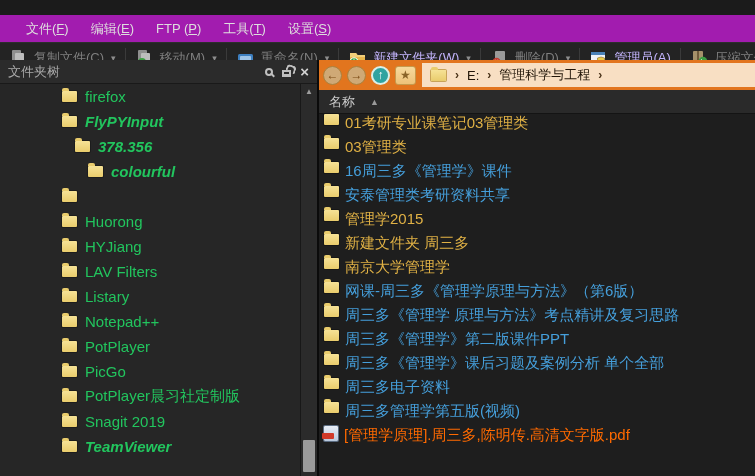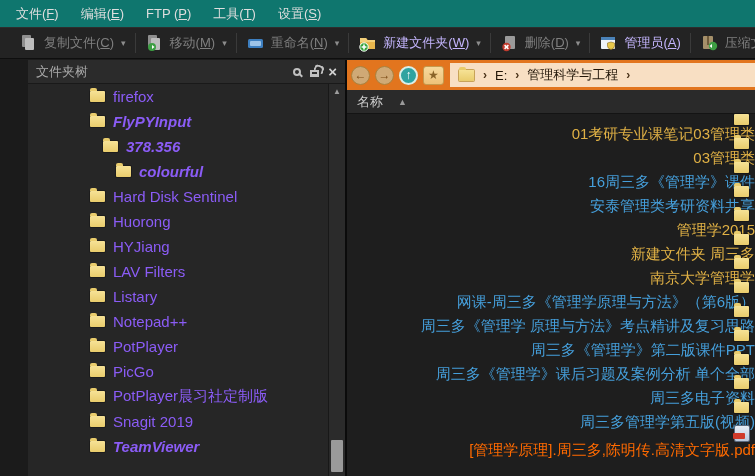--- a/index.html
+++ b/index.html
@@ -4,59 +4,59 @@
 <style>
   * { margin:0; padding:0; box-sizing:border-box; }
   html,body { width:755px; height:476px; overflow:hidden; }
   body {
     font-family:"Liberation Sans","DejaVu Sans",sans-serif;
     background:#1b1b1b; color:#dcdcdc; position:relative;
     -webkit-font-smoothing:antialiased;
   }
 
   
-  .menubar { height:28px; background:#0f766e; border-bottom:1px solid #2d2d2d;
-    display:flex; align-items:center; padding-left:5px; }
+  .menubar { height:28px; background:#a21caf; border-bottom:1px solid #2d2d2d;
+    display:flex; align-items:center; padding-left:15px;margin-top:15px; }
   .menu-item { padding:0 11px; font-size:13px; color:#dedede; cursor:default; }
   .menu-item u { text-decoration:underline; }
 
   
   .toolbar { height:31px; background:#232323; border-bottom:1px solid #0e0e0e;
-    display:flex; align-items:center; padding-left:14px; white-space:nowrap; }
+    display:flex; align-items:center; padding-left:4px; white-space:nowrap; }
   .tb-btn { display:inline-flex; align-items:center; gap:6px; height:26px;
     padding:0 5px; font-size:13px; }
   .tb-btn .tb-label { color:#c4b5fd; }
   .tb-btn.disabled .tb-label { color:#7f7f7f; }
   .dd-arrow { font-size:9px; color:#8d8d8d; padding:0 5px 0 2px; }
   .tb-sep { width:1px; height:20px; background:#3a3a3a; margin:0 4px; flex:none; }
   .tb-ico { width:19px; height:18px; flex:none; }
 
   
   .main { position:absolute; top:60px; left:0; right:0; bottom:0; display:flex; }
 
   
   .tree-panel { width:319px; flex:none; position:relative; background:#262626;
-    border-right:2px solid #0b0b0b;margin-left:28px; }
+    border-right:2px solid #0b0b0b; }
   .tree-header { height:24px; background:#2b2b2b; border-bottom:1px solid #191919;
     display:flex; align-items:center; padding:0 8px; font-size:13px; color:#a9a9a9; }
   .tree-header .spacer { flex:1; }
   .th-ico { margin-left:9px; display:inline-flex; align-items:center; justify-content:center; }
   .search-glass { width:8px; height:8px; border:2px solid #c0c0c0; border-radius:50%;
     position:relative; }
   .search-glass::after { content:""; position:absolute; width:5px; height:2px;
     background:#c0c0c0; transform:rotate(45deg); right:-4px; bottom:-2px; }
   .lock-body { width:9px; height:7px; border:2px solid #c0c0c0; border-bottom-width:3px;
     position:relative; margin-top:4px; }
   .lock-body::before { content:""; position:absolute; width:6px; height:6px;
     border:2px solid #c0c0c0; border-bottom:none; border-radius:4px 4px 0 0;
     top:-7px; left:2px; transform:rotate(18deg); }
   .close-x { font-size:15px; font-weight:bold; color:#d2d2d2; line-height:1; }
 
   .tree-body { position:absolute; top:24px; left:0; right:17px; bottom:0; overflow:hidden; }
-  .tree-row { height:25px; display:flex; align-items:center; font-size:15px; color:#8b5cf6;
+  .tree-row { height:25px; display:flex; align-items:center; font-size:15px; color:#22c55e;
     padding-left:calc(62px + var(--lvl,0)*13px); }
   .tree-row.emph .tree-label { font-weight:bold; font-style:italic; }
 
   .folder-ico { width:15px; height:11px; flex:none; margin-right:8px; position:relative;
     background:linear-gradient(#f6e296,#e9cc6c); border-radius:1px;
     box-shadow:0 0 0 1px rgba(0,0,0,.25); }
   .folder-ico::before { content:""; position:absolute; top:-3px; left:0; width:7px; height:3px;
     background:#e9cc6c; border-radius:2px 2px 0 0; }
 
   .tree-scroll { position:absolute; top:24px; right:0; bottom:0; width:17px;
@@ -83,22 +83,22 @@
     color:#211508; overflow:hidden; white-space:nowrap; }
   .crumb-chevron { font-weight:bold; font-size:12px; color:#4a3319; }
   .bc-folder { margin-right:1px; box-shadow:0 0 0 1px #c8a358; }
 
   .list-header { height:24px; background:#2a2a2a; border-bottom:1px solid #141414;
     display:flex; align-items:center; gap:15px; padding:0 10px;
     font-size:13px; color:#cccccc; }
   .sort-arrow { font-size:9px; color:#9a9a9a; }
 
   .file-list { position:absolute; top:54px; left:0; right:0; bottom:0; overflow:hidden; }
-  .file-row { height:24px; display:flex; align-items:flex-end; padding-left:5px;
-    font-size:15px; white-space:nowrap;flex-direction:column; }
+  .file-row { height:24px; display:flex; align-items:flex-start; padding-left:5px;
+    font-size:15px; white-space:nowrap; }
   .file-row .folder-ico { margin-right:6px; }
   .c-yellow { color:#e0b145; }
   .c-blue { color:#459fdb; }
   .c-orange { color:#ff6a00; font-weight:normal; }
 
   .pdf-ico { width:14px; height:15px; flex:none; margin-right:6px; position:relative;
     background:linear-gradient(#e8eef6,#b9c8dd); border-radius:1px;
     box-shadow:0 0 0 1px #5a6b80; }
   .pdf-ico::after { content:""; position:absolute; left:-2px; bottom:2px;
     width:12px; height:6px; background:#d03a2a; border-radius:1px; }
@@ -219,21 +219,20 @@
       <div class="tree-row emph" style="--lvl:1">
           <span class="folder-ico"></span>
           <span class="tree-label">378.356</span>
         </div>
       <div class="tree-row emph" style="--lvl:2">
           <span class="folder-ico"></span>
           <span class="tree-label">colourful</span>
         </div>
       <div class="tree-row" style="--lvl:0">
           <span class="folder-ico"></span>
-          <span class="tree-label">Hard Disk Sentinel</span>
         </div>
       <div class="tree-row" style="--lvl:0">
           <span class="folder-ico"></span>
           <span class="tree-label">Huorong</span>
         </div>
       <div class="tree-row" style="--lvl:0">
           <span class="folder-ico"></span>
           <span class="tree-label">HYJiang</span>
         </div>
       <div class="tree-row" style="--lvl:0">

